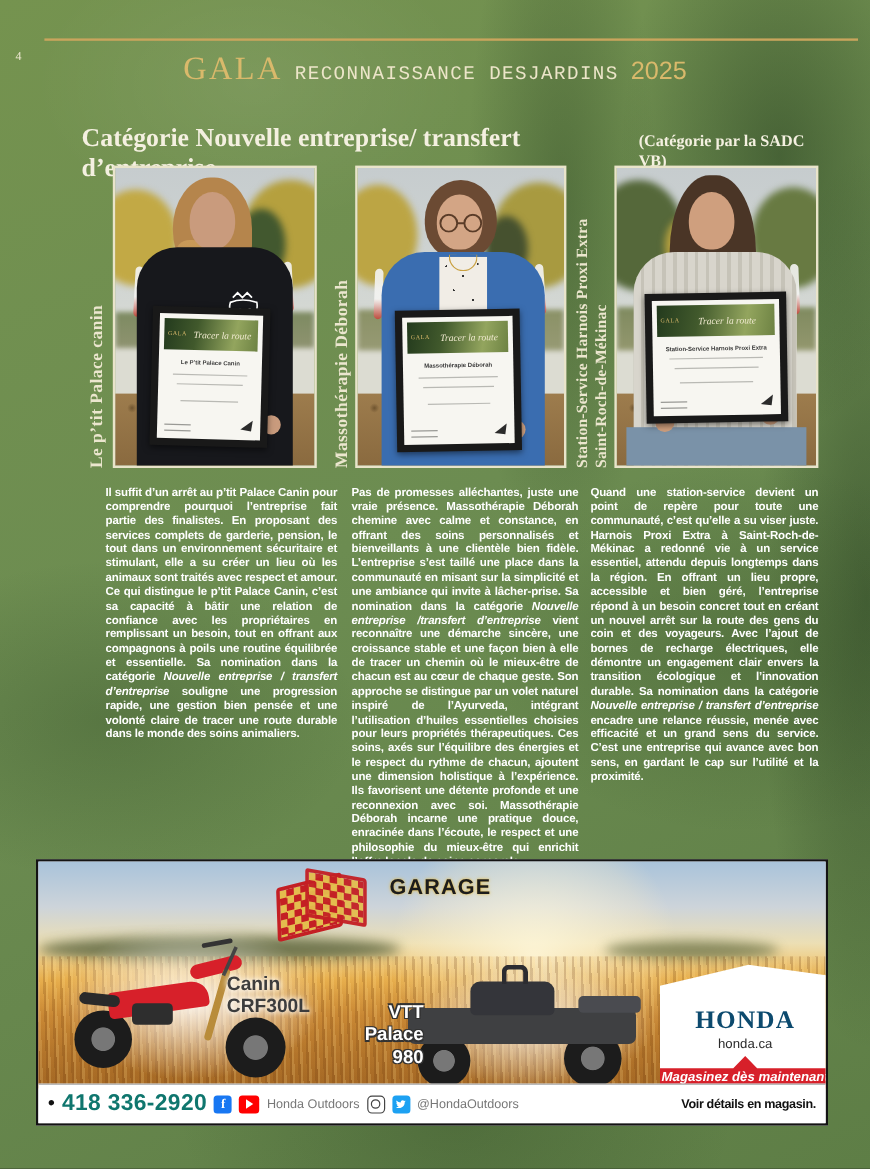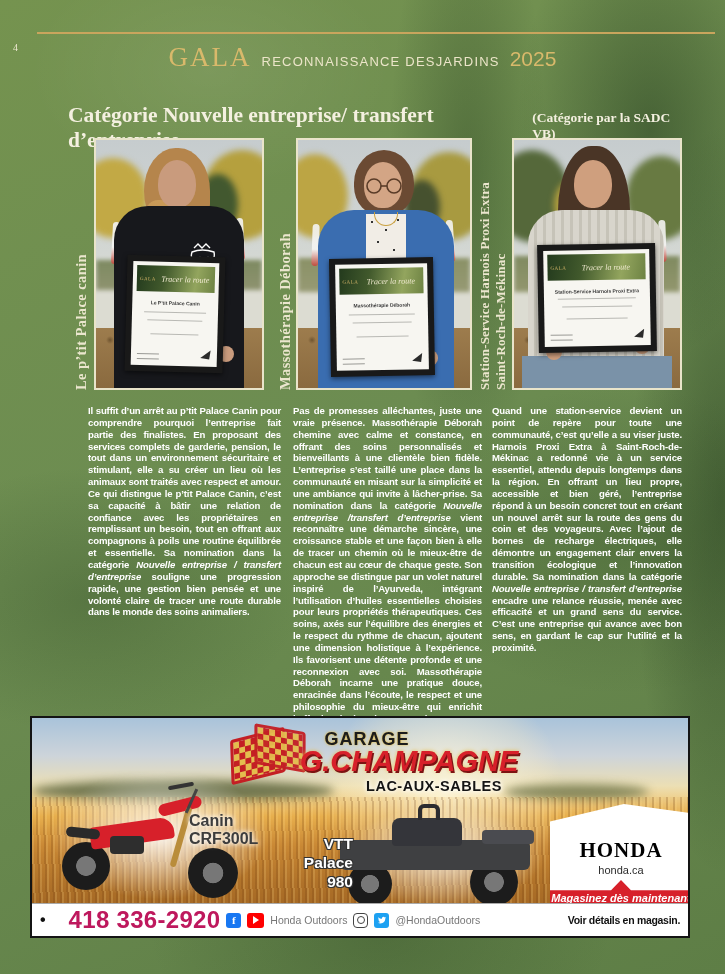--- a/index.html
+++ b/index.html
@@ -17,21 +17,21 @@
       radial-gradient(ellipse 120px 500px at 722px 500px, rgba(30,52,26,.45), transparent 75%),
       linear-gradient(155deg, #75934f 0%, #6c8c51 45%, #5e7e46 100%);
   }
   .abs { position:absolute; }
 
   
   .page-num { left:13px; top:42px; color:#ece7cf; font:10px "Liberation Serif", serif; }
   .gold-rule { left:37px; top:32px; width:678px; height:2px; background:#c9a55d; }
   .header-row { left:0; top:42px; width:100%; display:flex; justify-content:center; align-items:baseline; gap:10px; }
   .gala-word  { font-family:"Liberation Serif", serif; font-size:27px; letter-spacing:2px; color:#d9b96b; }
-  .gala-sub   { font-family:Liberation Sans, sans-serif; font-size:13px; letter-spacing:1.2px; color:#ece5c9; }
+  .gala-sub   { font-family:Liberation Mono, monospace; font-size:16px; letter-spacing:1.2px; color:#ece5c9; }
   .gala-year  { font-family:Liberation Sans, sans-serif; font-size:21px; color:#d9b96b; }
 
   .cat-row { left:68px; top:103px; width:620px; display:flex; align-items:baseline; gap:7px; color:#f4f0e0; }
   .cat-main { font-family:"Liberation Serif", serif; font-size:21.5px; font-weight:bold; }
   .cat-presenter { font-family:"Liberation Serif", serif; font-size:13.5px; font-weight:bold; }
 
   
   .vwrap { position:absolute; top:138px; height:252px; }
   .vtext { position:absolute; left:0; bottom:0; transform-origin:0 100%; transform:rotate(-90deg) translateY(100%);
            width:252px; white-space:nowrap; color:#ebe6ce;
@@ -116,32 +116,32 @@
                 color:#3d3d3d; text-shadow:0 0 4px #fff, 0 0 7px #fff; }
   .vtt { position:absolute; left:300px; top:88px; width:220px; height:101px; }
   .atv-body { position:absolute; background:#3f4042; border-radius:6px; }
   .vtt-label { position:absolute; left:243px; top:116px; width:78px; text-align:right;
                font-weight:bold; font-size:15.5px; line-height:19px; color:#fff;
                text-shadow:1px 1px 0 #333, -1px 1px 0 #333, 1px -1px 0 #333, -1px -1px 0 #333; }
 
   .honda-panel { position:absolute; left:518px; top:86px; width:142px; height:103px; background:#fff;
                  clip-path:polygon(0 17%, 52% 0, 100% 9%, 100% 100%, 0 100%); }
   .honda-word { position:absolute; left:0; right:0; top:34px; text-align:center;
-                font-family:"Liberation Serif", serif; font-weight:bold; font-size:21px; letter-spacing:1px; color:#000000; }
+                font-family:"Liberation Serif", serif; font-weight:bold; font-size:21px; letter-spacing:1px; color:#0c4a6e; }
   .honda-url { position:absolute; left:0; right:0; top:60px; text-align:center; font-size:11px; color:#2b2b2b; }
   .ribbon { position:absolute; left:0; right:0; bottom:0; height:27px; background:#d7202a;
             clip-path:polygon(0 38%, 43% 38%, 50% 0, 57% 38%, 100% 38%, 100% 100%, 0 100%); }
   .ribbon span { position:absolute; left:0; right:0; bottom:3px; text-align:center;
                  color:#fff; font-style:italic; font-weight:bold; font-size:11px; }
 
   .ad-bar { position:absolute; left:0; right:0; bottom:0; height:33px; background:#fff; border-top:1px solid #aaa;
             display:flex; align-items:center; padding:0 8px; gap:6px; }
   .ad-address { font-size:13.5px; color:#333; white-space:nowrap; }
   .ad-bullet { font-size:16px; color:#111; font-weight:bold; }
-  .ad-phone { font-size:24px; font-weight:bold; color:#be185d; letter-spacing:.3px; white-space:nowrap;margin-left:17px; }
+  .ad-phone { font-size:19px; font-weight:bold; color:#0f766e; letter-spacing:.3px; white-space:nowrap; }
   .sicon { width:15px; height:15px; border-radius:3px; display:flex; align-items:center; justify-content:center; flex:0 0 auto; }
   .fb { background:#1877f2; color:#fff; font:bold 11px "Liberation Serif", serif; }
   .yt { background:#f00; width:17px; }
   .yt:before { content:""; width:0; height:0; border-left:6px solid #fff; border-top:4px solid transparent; border-bottom:4px solid transparent; }
   .ig { background:#fff; border:1.6px solid #444; border-radius:4px; position:relative; }
   .ig:before { content:""; width:6px; height:6px; border:1.6px solid #444; border-radius:50%; }
   .tw { background:#1da1f2; }
   .soc-label { font-size:10.5px; color:#777; white-space:nowrap; }
   .ad-details { margin-left:auto; font-size:10.5px; font-weight:bold; color:#111; letter-spacing:-.3px; white-space:nowrap; }
 
@@ -309,22 +309,20 @@
       <div class="treeline"></div>
       <div class="treeline2"></div>
       <div class="wheat"></div>
 
       <div class="flagblock">
         <div class="cflag" style="left:2px; top:8px; width:56px; height:44px; transform:rotate(-14deg) skewX(-12deg);"></div>
         <div class="cflag" style="left:26px; top:2px; width:52px; height:40px; transform:rotate(10deg) skewX(10deg); opacity:.95;"></div>
       </div>
 
       <div class="garage-top">GARAGE</div>
-      <div class="garage-main">G.CHAMPAGNE</div>
-      <div class="garage-city">LAC-AUX-SABLES</div>
 
       <div class="moto">
         <div class="glow" style="left:0; top:0; width:220px; height:130px;"></div>
         <div class="wheel" style="left:12px; top:72px; width:48px; height:48px;"></div>
         <div class="wheel" style="left:138px; top:78px; width:50px; height:50px;"></div>
         <div class="moto-body" style="left:40px; top:52px; width:84px; height:22px; transform:rotate(-8deg); border-radius:4px 14px 4px 4px;"></div>
         <div class="moto-body" style="left:108px; top:30px; width:44px; height:12px; transform:rotate(-14deg); border-radius:8px;"></div>
         <div class="moto-body" style="left:16px; top:58px; width:34px; height:10px; transform:rotate(6deg); border-radius:6px; background:#2a2a2a;"></div>
         <div style="position:absolute; left:128px; top:36px; width:6px; height:62px; background:#b98c3a; transform:rotate(16deg); border-radius:3px;"></div>
         <div style="position:absolute; left:140px; top:18px; width:3px; height:26px; background:#444; transform:rotate(24deg);"></div>

